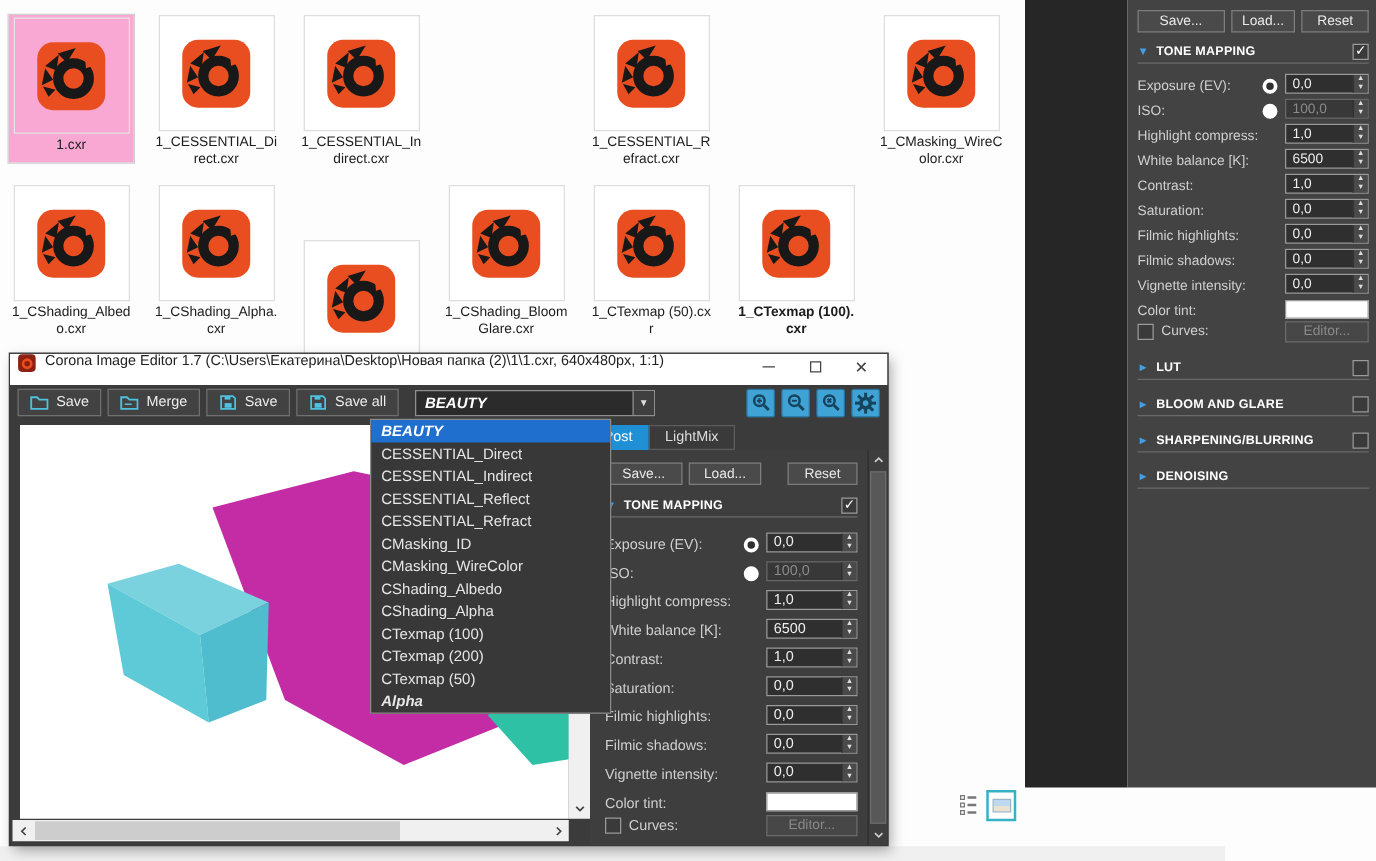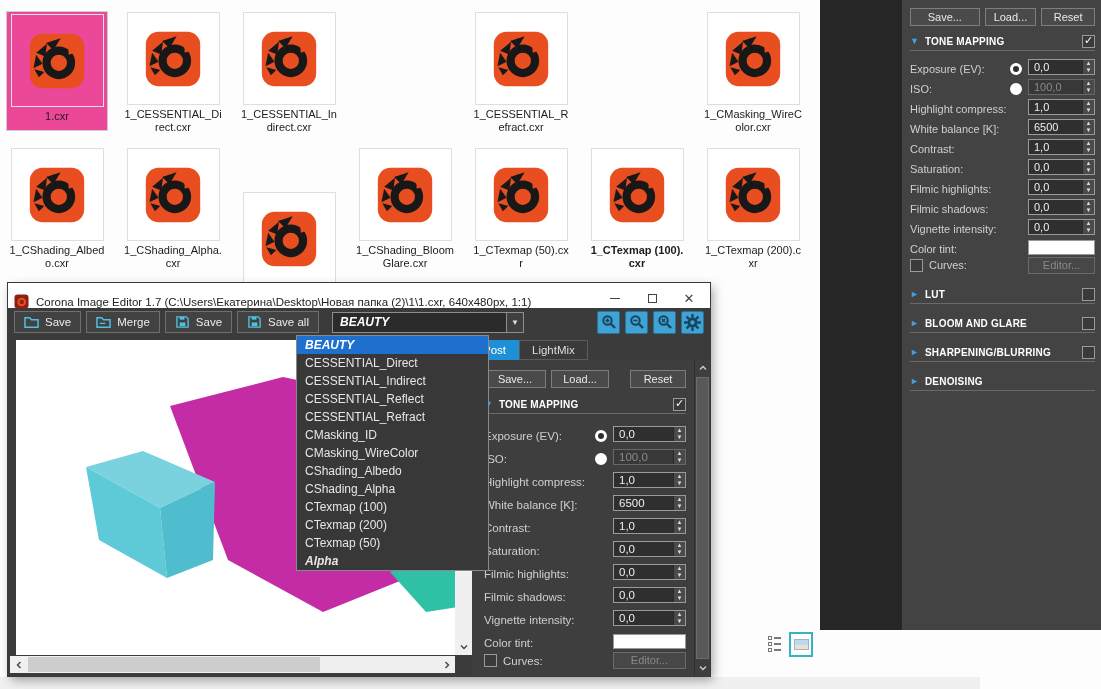--- a/index.html
+++ b/index.html
@@ -7,21 +7,21 @@
     font-family:"Liberation Sans", sans-serif; }
   #stage { position:relative; width:1101px; height:689px; background:#fdfdfd; overflow:hidden; }
 
   
   #file-grid { position:absolute; left:0; top:0; width:820px; height:280px; z-index:1; }
   .tile { position:absolute; width:100px; text-align:center; cursor:default; }
   .tile .thumb { width:93px; height:93px; margin:0 auto; border:1px solid #dedede; background:#fff;
     display:flex; align-items:center; justify-content:center; }
   .tile .fname { margin-top:3px; font-size:11px; line-height:13px; color:#1c1c1c;
     word-break:break-all; padding:0 1px; }
-  .tile.sel { background:#ec4899; outline:1px solid #cfcfcf; padding-top:2px; height:118px; }
+  .tile.sel { background:#f9a8d4; outline:1px solid #cfcfcf; padding-top:2px; height:118px; }
   .tile.sel .thumb { border-color:#e3e3e3; background:transparent; }
   .corona-ico { width:58px; height:58px; }
 
   
   #bottom-strip { position:absolute; left:0; top:677px; width:980px; height:12px; background:#f0f0f0; z-index:0; }
   #view-toggles { position:absolute; left:768px; top:632px; z-index:2; display:flex; align-items:center; gap:8px; }
   .vt-details { width:13px; height:17px; position:relative; }
   .vt-details i { position:absolute; left:0; width:4px; height:4px; border:1px solid #777; }
   .vt-details b { position:absolute; left:6px; width:7px; height:2px; background:#777; }
   .vt-thumb { width:24px; height:25px; border:2px solid #35b2c4; background:#fff;
@@ -65,21 +65,21 @@
   #right-panel .tm-section { margin-bottom:4px; }
   #right-panel .tm-row { height:20px; }
   #right-panel .tm-field { width:67px; }
   #right-panel .swatch { width:67px; }
   #right-panel .btn-disabled { width:67px; }
   #right-panel .extra { margin-top:13px; }
 
   
   #cie { position:absolute; left:8px; top:283px; width:702px; height:393px; z-index:10;
     background:#3b3b3b; box-shadow:0 0 0 1px #3a3a3a, 3px 4px 10px rgba(0,0,0,.35); overflow:hidden; }
-  #cie-titlebar { height:25px; background:#fff; display:flex; align-items:flex-end; padding:0 6px; gap:7px; }
+  #cie-titlebar { height:25px; background:#fff; display:flex; align-items:flex-start; padding:0 6px; gap:7px; }
   #cie-title { font-size:11.5px; color:#222; flex:1; white-space:nowrap; overflow:hidden; }
   .winbtn { width:30px; height:20px; display:flex; align-items:center; justify-content:center; cursor:pointer; }
   .glyph-min { width:10px; border-bottom:1.6px solid #444; }
   .glyph-max { width:9px; height:9px; border:1.4px solid #444; }
   .glyph-close { font-size:13px; color:#444; line-height:13px; }
 
   #cie-toolbar { height:28px; display:flex; align-items:center; padding:0 6px; gap:5px; background:#3b3b3b; }
   .tb-btn { height:22px; background:#424242; border:1px solid #6f6f6f; color:#ececec; font-size:11.5px;
     display:flex; align-items:center; gap:6px; padding:0 9px; cursor:pointer; }
   .tb-ico { width:15px; height:14px; flex:none; }
@@ -283,34 +283,20 @@
             <polygon points="20,12 36,7 28,20" fill="#181818"></polygon>
             <polygon points="9,23 21,13 19,27" fill="#181818"></polygon>
             <polygon points="6,40 9,25 16,35" fill="#181818"></polygon>
             <polygon points="12,50 7,41 18,44" fill="#181818"></polygon>
             <circle cx="34" cy="34" r="13.5" fill="none" stroke="#181818" stroke-width="9"></circle>
             <polygon points="44,13 54,22 45,25" fill="#e84e1f"></polygon>
           </svg>
         </div>
         <div class="fname">1_CTexmap (100).cxr</div>
       </div>
-      <div class="tile" style="left: 703px; top: 148px;">
-        <div class="thumb">
-          <svg class="corona-ico" viewBox="0 0 64 64">
-            <rect x="2" y="2" width="60" height="60" rx="14" fill="#e84e1f"></rect>
-            <polygon points="20,12 36,7 28,20" fill="#181818"></polygon>
-            <polygon points="9,23 21,13 19,27" fill="#181818"></polygon>
-            <polygon points="6,40 9,25 16,35" fill="#181818"></polygon>
-            <polygon points="12,50 7,41 18,44" fill="#181818"></polygon>
-            <circle cx="34" cy="34" r="13.5" fill="none" stroke="#181818" stroke-width="9"></circle>
-            <polygon points="44,13 54,22 45,25" fill="#e84e1f"></polygon>
-          </svg>
-        </div>
-        <div class="fname">1_CTexmap (200).cxr</div>
-      </div>
     </div>
 
   <div id="view-toggles">
     <span class="vt-details">
       <i style="top:0"></i>
         <i style="top:6px"></i>
         <i style="top:12px"></i>
       <b style="top:1px"></b>
         <b style="top:7px"></b>
         <b style="top:13px"></b>

